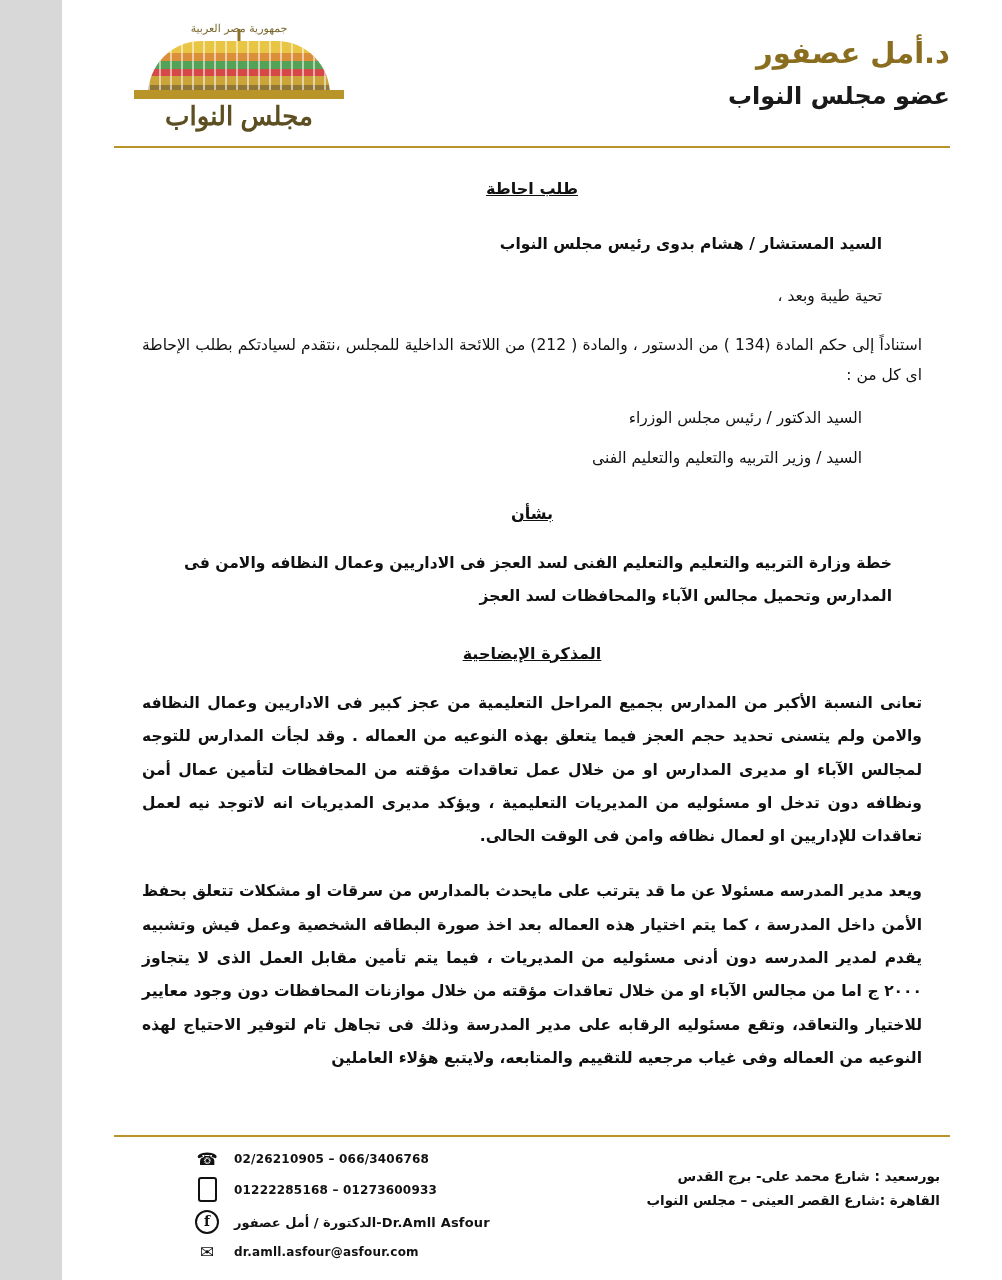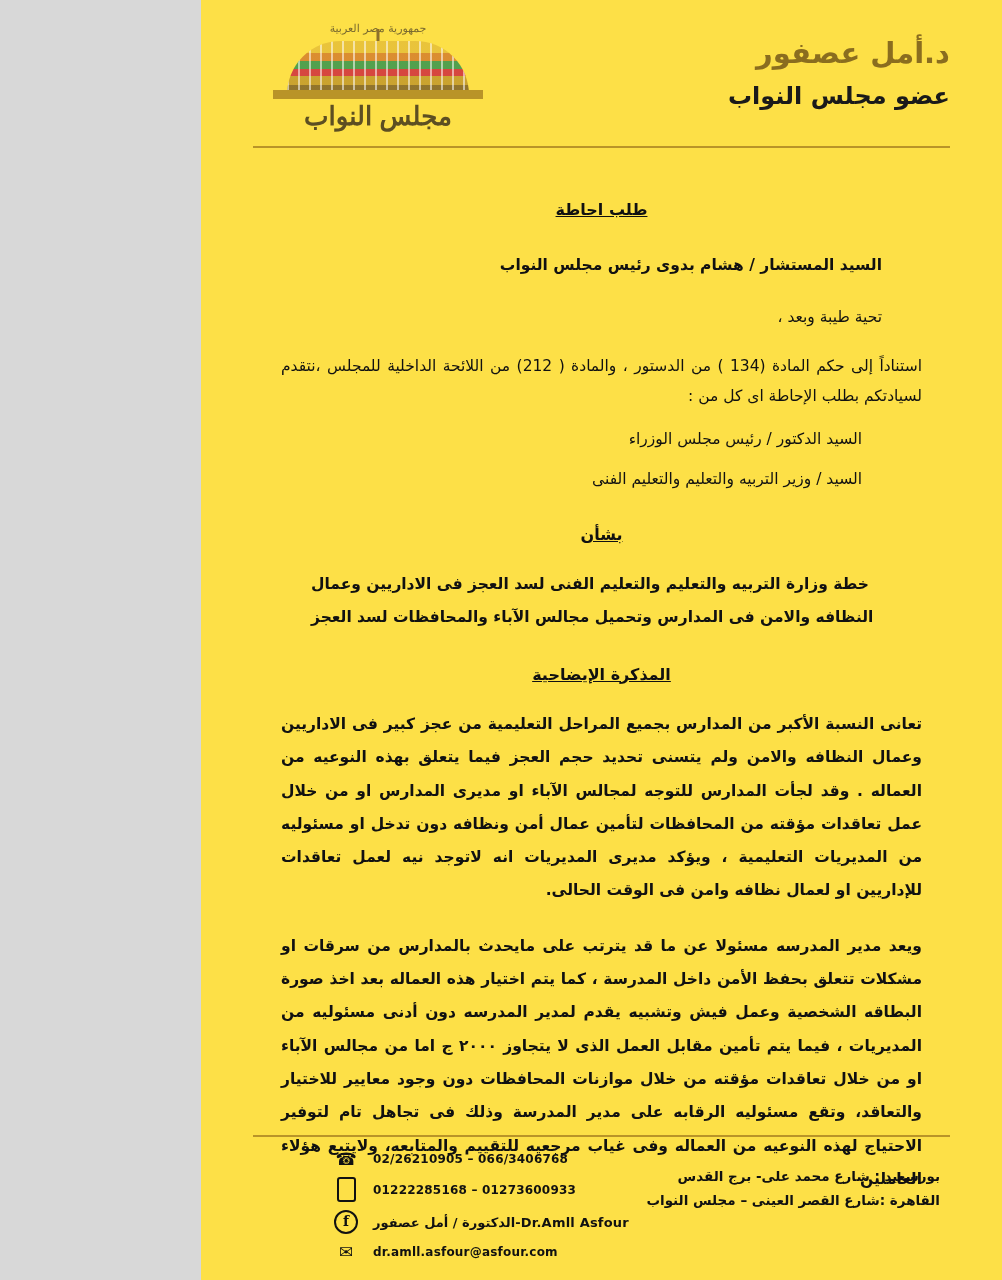--- a/index.html
+++ b/index.html
@@ -5,23 +5,23 @@
   html, body {
     margin: 0;
     padding: 0;
     background: #d8d8d8;
   }
   body {
     font-family: "DejaVu Sans", "Liberation Sans", sans-serif;
   }
   .page {
     position: relative;
-    width: 801px;
+    width: 940px;
     height: 1280px;
-    background: #fde047;
+    background: #ffffff;
     overflow: hidden;
     box-sizing: border-box;
   }
   
   .header {
     display: flex;
     flex-direction: row-reverse;
     justify-content: space-between;
     align-items: flex-start;
     padding: 18px 52px 0 52px;
@@ -129,21 +129,21 @@
     color: #111;
     font-size: 15.5px;
     line-height: 1.9;
     text-align: right;
   }
   .doc-title {
     text-align: center;
     font-weight: bold;
     font-size: 16px;
     text-decoration: underline;
-    margin: 21px 0 26px 0;
+    margin: 0 0 26px 0;
   }
   .salutation {
     margin: 0 0 20px 0;
     padding-right: 40px;
   }
   .addressee {
     margin: 0 0 22px 0;
     padding-right: 40px;
     font-weight: bold;
   }
@@ -156,21 +156,21 @@
     padding-right: 60px;
   }
   .section-heading {
     text-align: center;
     font-weight: bold;
     text-decoration: underline;
     margin: 26px 0 18px 0;
     font-size: 16px;
   }
   .subject-body {
-    text-align: left;
+    text-align: right;
     font-weight: bold;
     line-height: 2.1;
     margin: 0 0 10px 0;
     padding: 0 30px;
   }
   .memo-para {
     text-align: justify;
     font-weight: bold;
     line-height: 2.15;
     margin: 0 0 22px 0;

